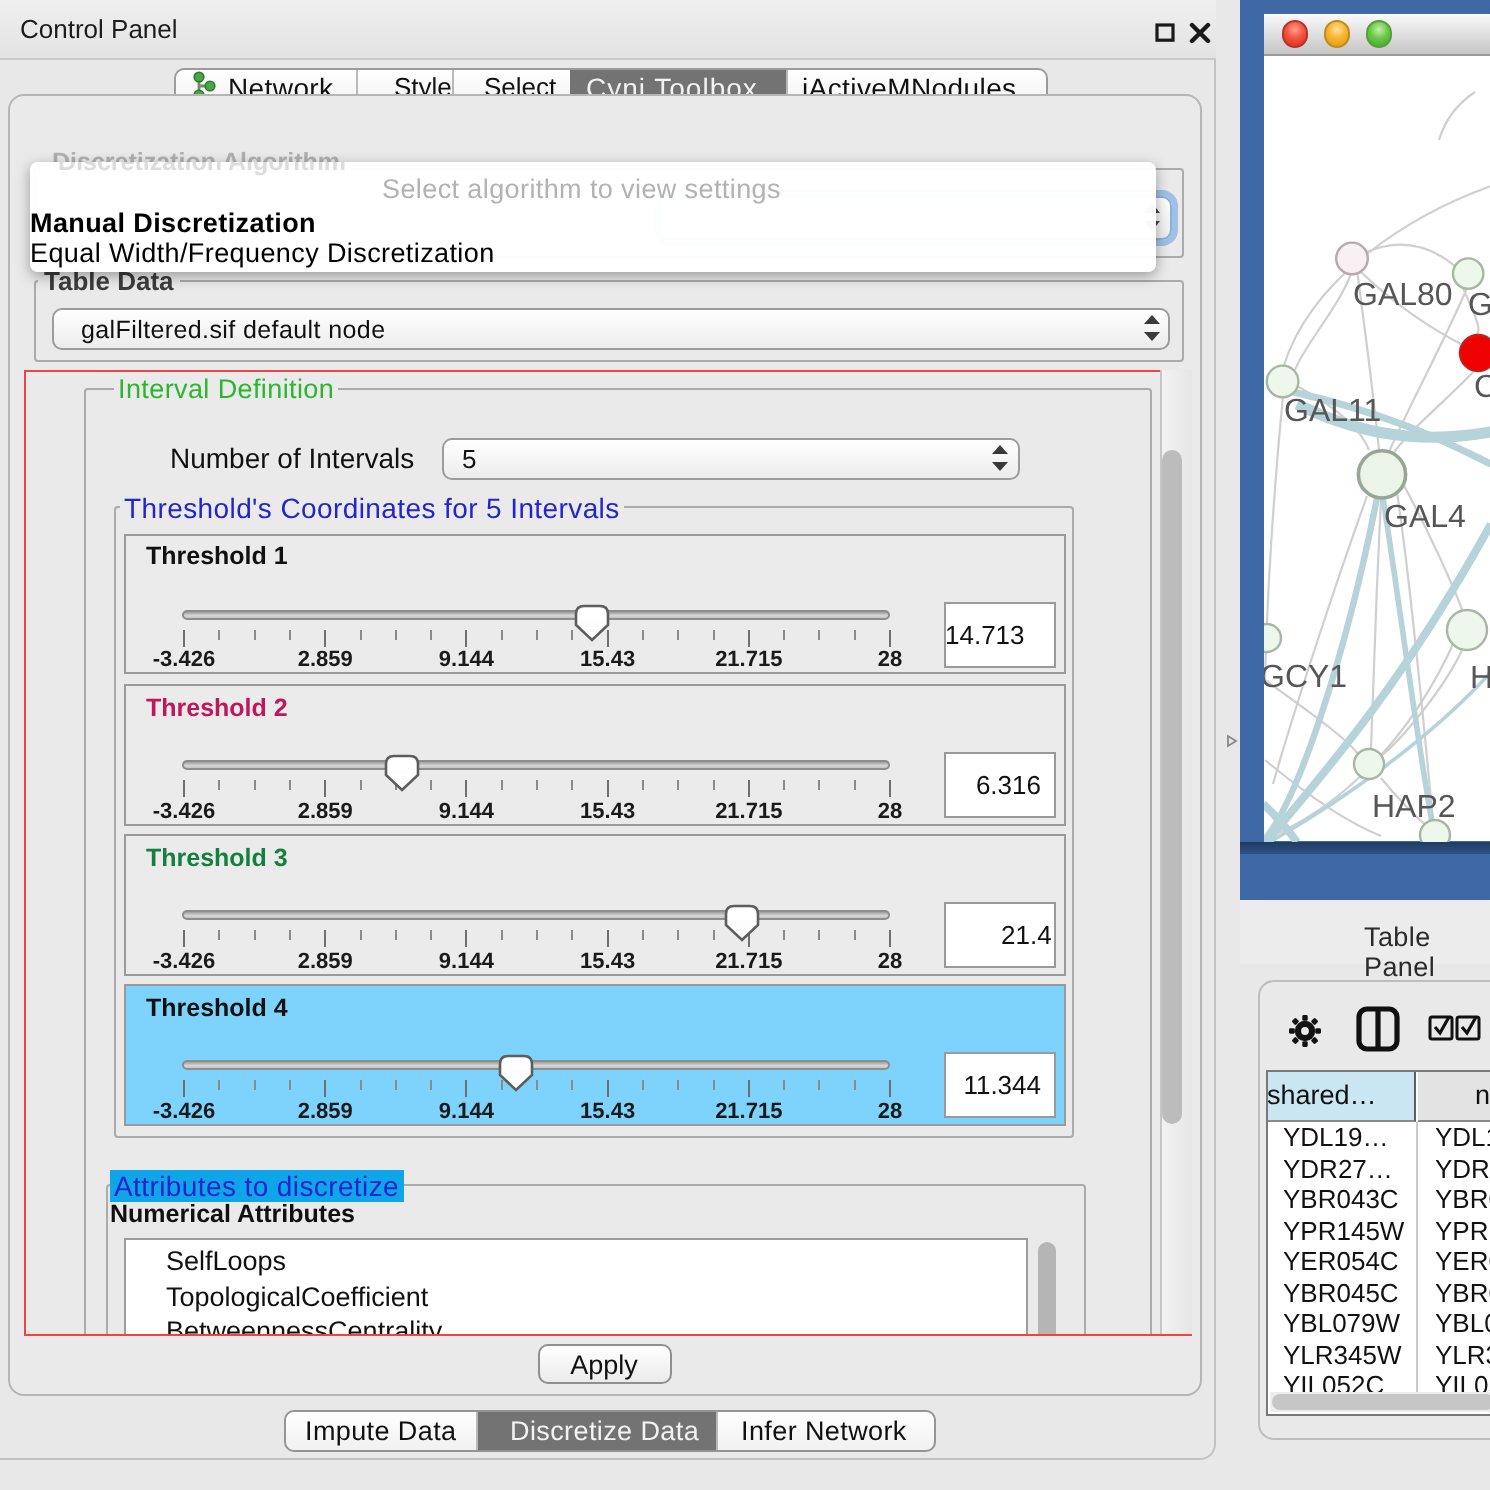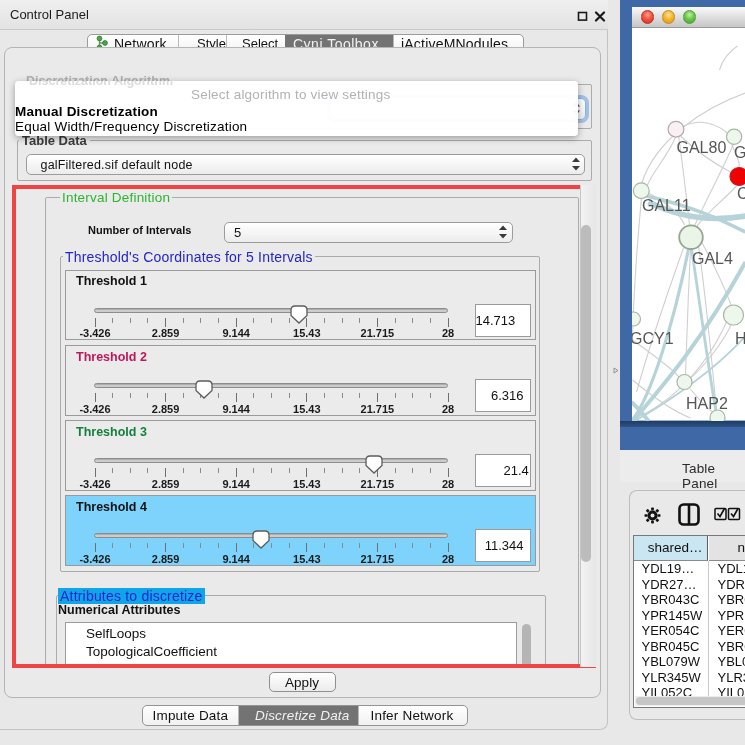--- a/index.html
+++ b/index.html
@@ -54,26 +54,26 @@
 
 <div class="abs" style="left:17px;top:140px;width:575px;height:41px;border:1px solid #ababab;border-radius:2px;"></div>
 <div class="abs" style="left:19px;top:132.5px;font-size:13px;font-weight:bold;color:#3c3c3c;background:#eaeaea;padding:0 3px;">Table Data</div>
 <div class="abs" style="left:25.5px;top:154px;width:559px;height:21px;background:linear-gradient(#ffffff,#ececec);border:1px solid #9c9c9c;border-radius:5px;"></div>
 <div class="abs" style="left:40.5px;top:157.5px;font-size:12.5px;letter-spacing:0.2px;color:#111;">galFiltered.sif default node</div>
 <svg class="abs" style="left:571px;top:157px" width="10" height="14" viewBox="0 0 10 14">
     <path d="M5 0.5 L9 5 L1 5 Z" fill="#3a3a3a"></path>
     <path d="M5 13.5 L9 9 L1 9 Z" fill="#3a3a3a"></path>
   </svg>
 
-<div class="abs" id="viewport" style="left:12px;top:184.5px;width:584px;height:483px;background:#eaeaea;border:4px solid #ef4444;overflow:hidden;">
+<div class="abs" id="viewport" style="left:12px;top:184.5px;width:584px;height:483px;background:#eaeaea;border:1px solid #ef4444;overflow:hidden;">
 
   <div class="abs" style="left:29px;top:8.5px;width:534px;height:490px;border:1px solid #ababab;border-radius:2px;"></div>
   <div class="abs" style="left:44px;top:1.5px;font-size:13.5px;letter-spacing:0.2px;color:#2db52d;background:#eaeaea;padding:0 2px;">Interval Definition</div>
 
-  <div class="abs" style="left:72px;top:35px;font-size:11px;font-weight:bold;color:#111;">Number of Intervals</div>
+  <div class="abs" style="left:72px;top:35px;font-size:14px;font-weight:normal;color:#111;">Number of Intervals</div>
   <div class="abs" style="left:207.5px;top:33.5px;width:289px;height:21px;background:linear-gradient(#ffffff,#ececec);border:1px solid #9c9c9c;border-radius:5px;"></div>
   <div class="abs" style="left:218px;top:36.5px;font-size:13px;color:#111;">5</div>
   <svg class="abs" style="left:482px;top:36.5px" width="10" height="14" viewBox="0 0 10 14">
       <path d="M5 0.5 L9 5 L1 5 Z" fill="#3a3a3a"></path>
       <path d="M5 13.5 L9 9 L1 9 Z" fill="#3a3a3a"></path>
     </svg>
 
   <div class="abs" style="left:44px;top:67.5px;width:480px;height:316px;border:1px solid #ababab;border-radius:2px;"></div>
   <div class="abs" style="left:47px;top:60px;font-size:14px;letter-spacing:0.2px;color:#2424cc;background:#eaeaea;padding:0 2px;">Threshold's Coordinates for 5 Intervals</div>
 
@@ -244,21 +244,21 @@
 <div class="abs" style="left:581px;top:225px;width:9.5px;height:337px;background:#bcbcbc;border-radius:6px;"></div>
 
 <div class="abs" style="left:268.5px;top:671.5px;width:67px;height:20px;background:linear-gradient(#ffffff,#ebebeb);border:1px solid #8f8f8f;border-radius:5px;text-align:center;font-size:13.5px;color:#111;line-height:19px;">Apply</div>
 
 <div class="abs" style="left:141.5px;top:705px;width:326px;height:21px;background:linear-gradient(#ffffff,#f1f1f1);border:1px solid #949494;border-radius:5px;overflow:hidden;display:flex;">
   <div style="width:96px;border-right:1px solid #b9b9b9;"></div>
   <div style="width:119px;background:#737373;"></div>
   <div style="flex:1;border-left:1px solid #b9b9b9;"></div>
 </div>
 <div class="abs" style="left:152.5px;top:708px;font-size:13.5px;letter-spacing:0.2px;color:#111;">Impute Data</div>
-<div class="abs" style="left:255px;top:708px;font-size:13.5px;letter-spacing:0.2px;color:#f2f2f2;font-style:italic;">Discretize Data</div>
+<div class="abs" style="left:255px;top:708px;font-size:13.5px;letter-spacing:0.2px;color:#f2f2f2;">Discretize Data</div>
 <div class="abs" style="left:370.5px;top:708px;font-size:13.5px;letter-spacing:0.2px;color:#111;">Infer Network</div>
 
 <div class="abs" style="left:15px;top:80.5px;width:563px;height:55.5px;background:rgba(255,255,255,0.97);border-radius:4px;box-shadow:0 2px 7px rgba(0,0,0,0.35);z-index:30;overflow:hidden;">
     <div class="abs" style="left:11px;top:-7px;font-size:12.5px;font-weight:bold;color:#dcdcdc;padding:0 3px;">Discretization Algorithm</div>
   </div>
 <div class="abs" style="left:191px;top:87px;font-size:13.5px;letter-spacing:0.2px;color:#b2b2b2;z-index:31;">Select algorithm to view settings</div>
 <div class="abs" style="left:15px;top:104px;font-size:13.5px;letter-spacing:0.2px;font-weight:bold;color:#000;z-index:31;text-align:center;">Manual Discretization</div>
 <div class="abs" style="left:15px;top:118.5px;font-size:13.5px;letter-spacing:0.2px;color:#000;z-index:31;">Equal Width/Frequency Discretization</div>
 
 <div class="abs" id="netwin" style="left:620px;top:0;width:125px;height:450px;background:#3e68a6;"></div>
@@ -354,21 +354,21 @@
 <svg class="abs" style="left:714px;top:507px" width="28" height="15" viewBox="0 0 28 15">
   <g fill="none" stroke="#111" stroke-width="1.5">
     <rect x="1" y="1.5" width="11" height="11" rx="1"></rect>
     <rect x="14.5" y="1.5" width="11" height="11" rx="1"></rect>
   </g>
   <path d="M3.5 6.5 L6 9.5 L10.5 1.5" fill="none" stroke="#111" stroke-width="1.6"></path>
   <path d="M17 6.5 L19.5 9.5 L24 1.5" fill="none" stroke="#111" stroke-width="1.6"></path>
 </svg>
 
 <div class="abs" style="left:632.5px;top:535px;width:112.5px;height:173px;background:#fff;border:1px solid #787878;border-right:none;overflow:hidden;">
-  <div class="abs" style="left:0;top:0;width:74px;height:24.5px;background:#c9e6f2;border-right:1.5px solid #5f5f5f;border-bottom:1px solid #8a8a8a;text-align:right;padding-right:4px;font-size:13.5px;color:#111;line-height:24px;">shared…</div>
+  <div class="abs" style="left:0;top:0;width:74px;height:24.5px;background:#c9e6f2;border-right:1.5px solid #5f5f5f;border-bottom:1px solid #8a8a8a;text-align:left;padding-right:4px;font-size:13.5px;color:#111;line-height:24px;">shared…</div>
   <div class="abs" style="left:75px;top:0;width:38px;height:24.5px;background:#e3e3e3;border-bottom:1px solid #8a8a8a;font-size:13.5px;color:#111;line-height:24px;padding-left:29px;">n…</div>
   <div class="abs" style="left:74.5px;top:25px;width:1px;height:135px;background:#c9c9c9;"></div>
   <div class="abs" style="left:8px;top:25.0px;width:66px;height:15.5px;font-size:13px;color:#111;line-height:15.5px;white-space:nowrap;overflow:hidden;">YDL19…</div>
   <div class="abs" style="left:84px;top:25.0px;width:29px;height:15.5px;font-size:13px;color:#111;line-height:15.5px;white-space:nowrap;overflow:hidden;">YDL194W</div>
   <div class="abs" style="left:8px;top:40.5px;width:66px;height:15.5px;font-size:13px;color:#111;line-height:15.5px;white-space:nowrap;overflow:hidden;">YDR27…</div>
   <div class="abs" style="left:84px;top:40.5px;width:29px;height:15.5px;font-size:13px;color:#111;line-height:15.5px;white-space:nowrap;overflow:hidden;">YDR277C</div>
   <div class="abs" style="left:8px;top:56.0px;width:66px;height:15.5px;font-size:13px;color:#111;line-height:15.5px;white-space:nowrap;overflow:hidden;">YBR043C</div>
   <div class="abs" style="left:84px;top:56.0px;width:29px;height:15.5px;font-size:13px;color:#111;line-height:15.5px;white-space:nowrap;overflow:hidden;">YBR043C</div>
   <div class="abs" style="left:8px;top:71.5px;width:66px;height:15.5px;font-size:13px;color:#111;line-height:15.5px;white-space:nowrap;overflow:hidden;">YPR145W</div>
   <div class="abs" style="left:84px;top:71.5px;width:29px;height:15.5px;font-size:13px;color:#111;line-height:15.5px;white-space:nowrap;overflow:hidden;">YPR145W</div>

